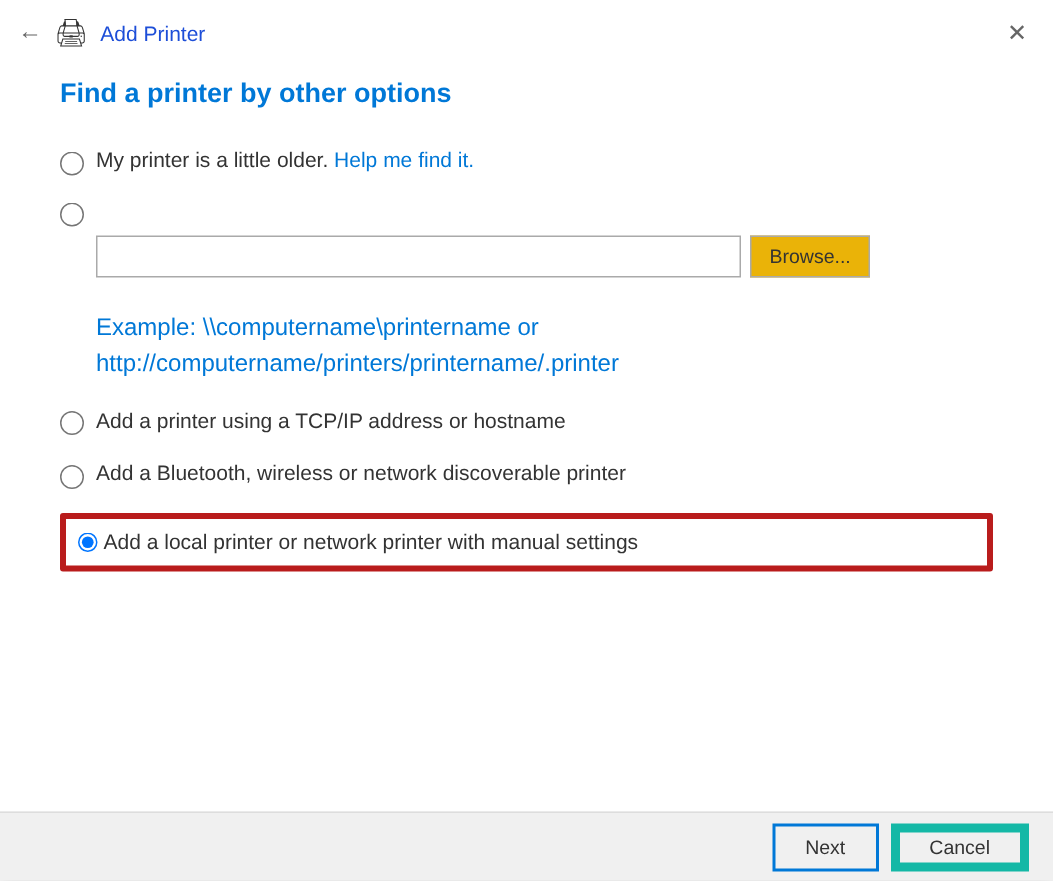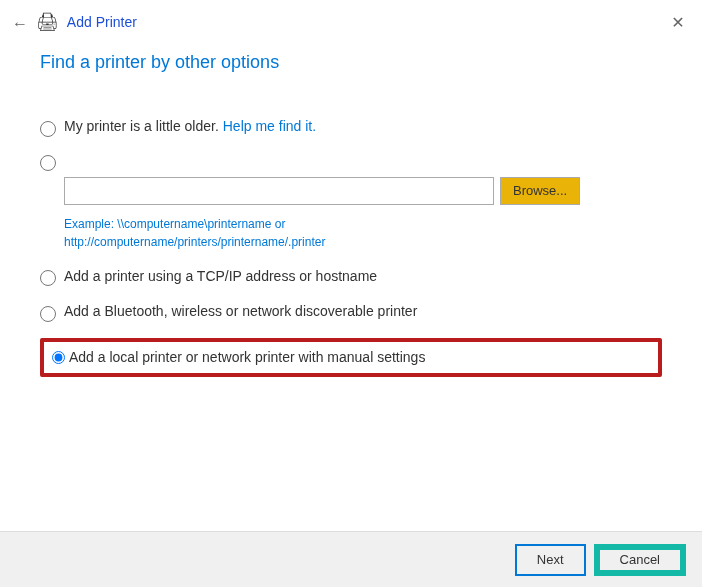--- a/index.html
+++ b/index.html
@@ -63,22 +63,22 @@
       background: transparent;
     }
     .content {
       flex: 1;
       padding: 16px 40px 16px 40px;
       overflow-y: auto;
     }
     .page-heading {
       color: #0078d7;
       font-size: 18px;
-      font-weight: 400;
-      margin-bottom: 44px;
+      font-weight: 700;
+      margin-bottom: 24px;
     }
     .options-list {
       display: flex;
       flex-direction: column;
       gap: 16px;
     }
     .option-row {
       display: flex;
       align-items: flex-end;
       gap: 8px;
@@ -119,41 +119,41 @@
     .browse-btn {
       height: 28px;
       padding: 0 12px;
       border: 1px solid #aaa;
       background: #eab308;
       font-size: 13px;
       cursor: pointer;
       color: #333;
     }
     .example-text {
-      margin-top: 10px;
-      font-size: 12px;
+      margin-top: 22px;
+      font-size: 16px;
       color: #0078d7;
       line-height: 1.5;
     }
     .highlighted-option {
       border: 4px solid #b91c1c;
       border-radius: 2px;
       padding: 6px 8px;
       display: flex;
       align-items: center;
       gap: 4px;
     }
     .footer {
       background: #f0f0f0;
       display: flex;
       justify-content: flex-end;
       align-items: center;
       padding: 10px 16px;
       gap: 8px;
-      height: 56px;
+      height: 46px;
       flex-shrink: 0;
       border-top: 1px solid #ddd;
     }
     .btn {
       height: 32px;
       padding: 0 20px;
       border: 6px solid #14b8a6;
       font-size: 13px;
       cursor: pointer;
       background: #f0f0f0;

